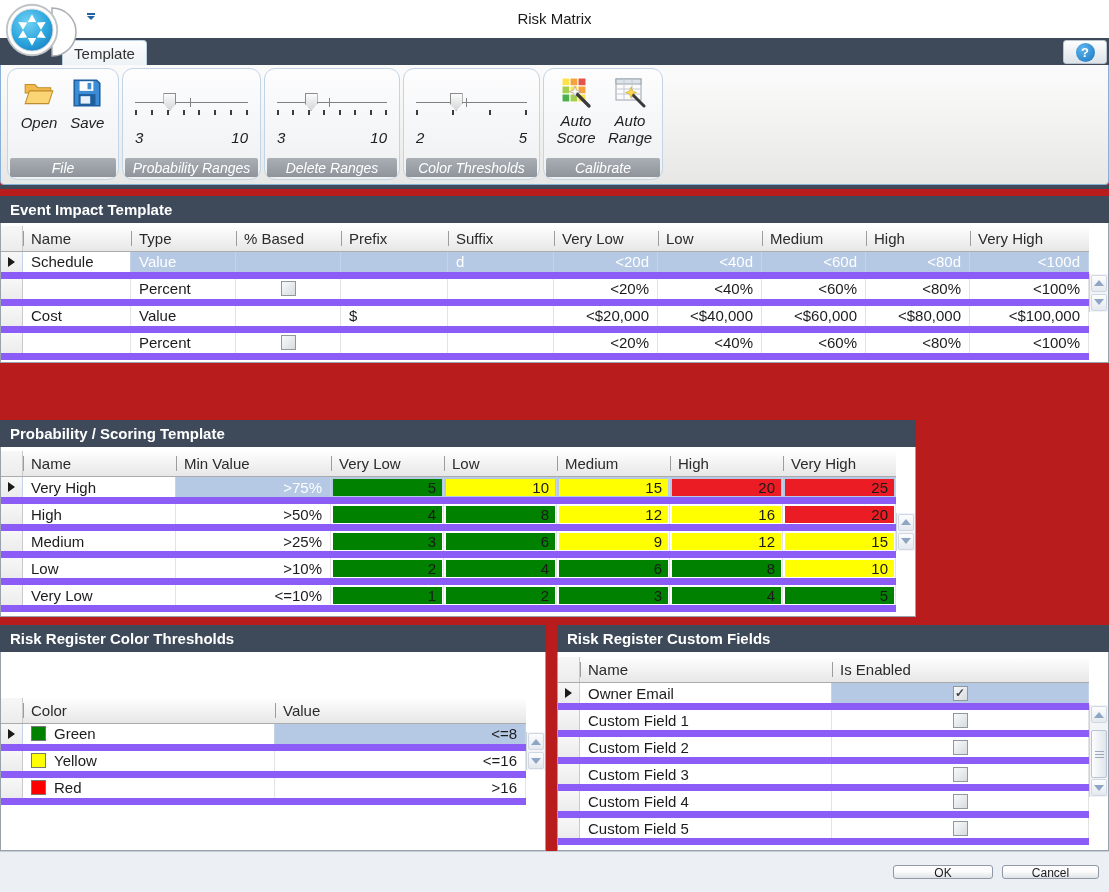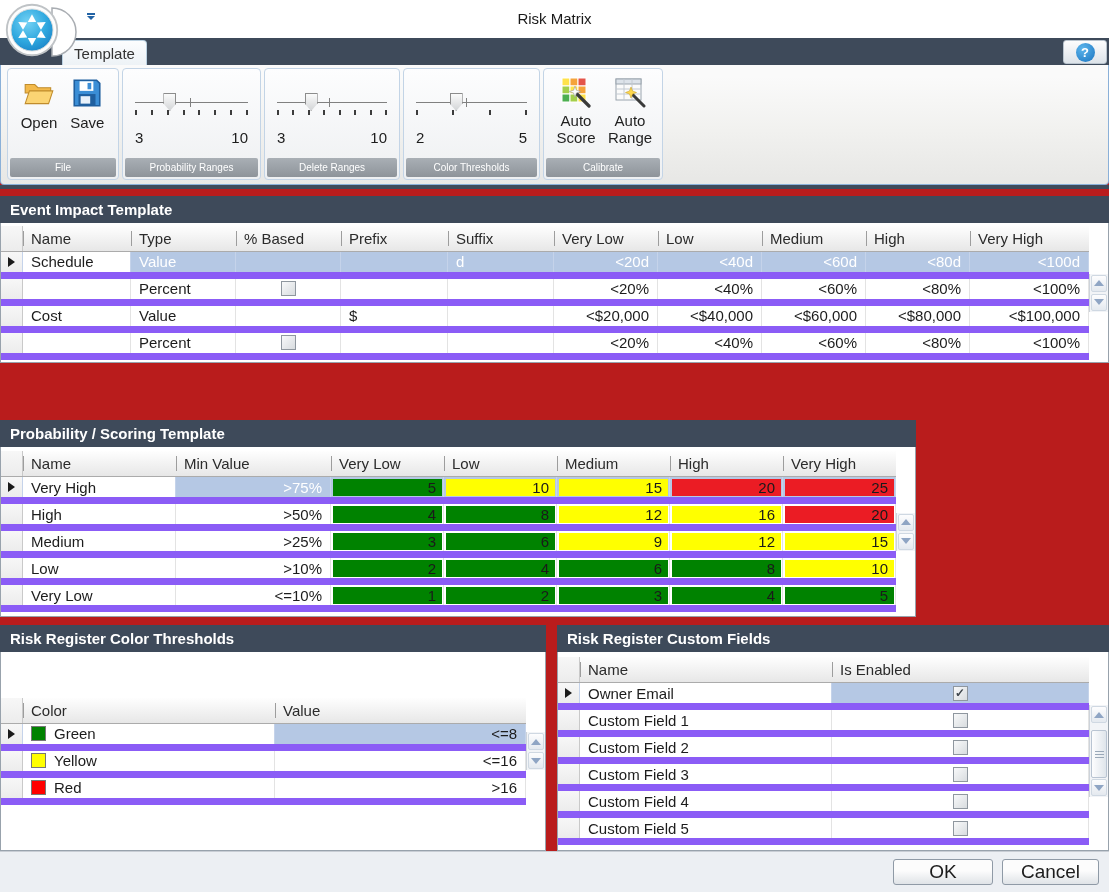--- a/index.html
+++ b/index.html
@@ -29,25 +29,25 @@
     background:radial-gradient(circle at 35% 30%, #5cb5ec, #1a74c0); color:#fff;
     font-size:13px; font-weight:bold; display:flex; align-items:center; justify-content:center; }
 
   
   .ribbon { position:absolute; top:65px; left:0; right:0; height:120px;
     background:linear-gradient(#fafafa 10%, #f1f1ef 55%, #e7e7e5);
     border:1px solid #8ab0d8; border-top:none; border-radius:0 0 4px 4px; }
   .ribbon-strip { position:absolute; top:185px; left:0; right:0; height:4px; background:#3e4a5a; }
   .ribbon-inner { display:flex; align-items:stretch; height:118px; padding:2px 0 2px 6px; }
   .group { display:flex; flex-direction:column; margin:1px 3px 1px 0;
-    border:1px solid #c3d4e6; border-radius:4px; background:linear-gradient(#fdfdfe,#eef0f2); }
+    border:1px solid #c3d4e6; border-radius:11px; background:linear-gradient(#fdfdfe,#eef0f2);font-style:italic; }
   .grp-content { flex:1; display:flex; justify-content:center; align-items:flex-start; gap:2px; padding-top:3px; }
   .grp-content.col { flex-direction:column; align-items:stretch; padding:6px 10px 0; gap:0; }
   .grp-label { height:19px; margin:2px; background:linear-gradient(#a9afb5,#8e949a); border-radius:2px;
-    color:#fff; font-size:10px; display:flex; align-items:center; justify-content:center; cursor:default; }
+    color:#fff; font-size:14px; display:flex; align-items:center; justify-content:center; cursor:default; }
   .ribtn { display:flex; flex-direction:column; align-items:center; padding:4px 5px 2px; min-width:46px;
     border-radius:3px; cursor:pointer; }
   .ribtn .lbl { margin-top:4px; font-size:15px; color:#1f1f1f; text-align:center; line-height:17px; }
   .ribtn.disabled .lbl { color:#9aa0a5; }
   .ribtn.disabled { cursor:default; }
 
   
   .slider { position:relative; height:28px; margin-top:6px; }
   .track { position:absolute; left:2px; right:2px; top:11px; height:1px; background:#808080; }
   .track-tick { position:absolute; top:7px; width:1px; height:9px; background:#808080; }
@@ -114,23 +114,23 @@
   .sb-track { flex:1; }
   .sb-thumb { height:48px; margin:6px 1px 0; background:linear-gradient(90deg,#fdfdfe,#dfe5eb);
     border:1px solid #b9c4d2; border-radius:2px; display:flex; flex-direction:column;
     align-items:center; justify-content:center; gap:2px; cursor:pointer; }
   .sb-thumb i { display:block; width:9px; height:1px; background:#9aa8b8; }
 
   
   .footer { position:absolute; left:0; right:0; bottom:0; height:41px; background:#eceff3;
     border-top:1px solid #c8cdd4; display:flex; justify-content:flex-end; align-items:center;
     gap:9px; padding-right:10px; }
-  .btn { width:100px; height:26px; background:linear-gradient(#fcfcfc 45%,#dfe3e7);
+  .btn { width:100px; height:14px; background:linear-gradient(#fcfcfc 45%,#dfe3e7);
     border:1px solid #8f9aa6; border-radius:3px; font-family:"Liberation Sans", sans-serif;
-    font-size:19px; color:#1c1c1c; cursor:pointer; }
+    font-size:12px; color:#1c1c1c; cursor:pointer; }
 </style>
 </head>
 <body>
 
 <div class="app">
 
   <div class="titlebar">
     <div class="win-title">Risk Matrix</div>
     <svg class="curl" width="40" height="52" viewBox="0 0 40 52">
       <path d="M4 2 a24 24 0 0 1 0 48 z" fill="#ffffff" stroke="#a9adb2" stroke-width="1.5"></path>

